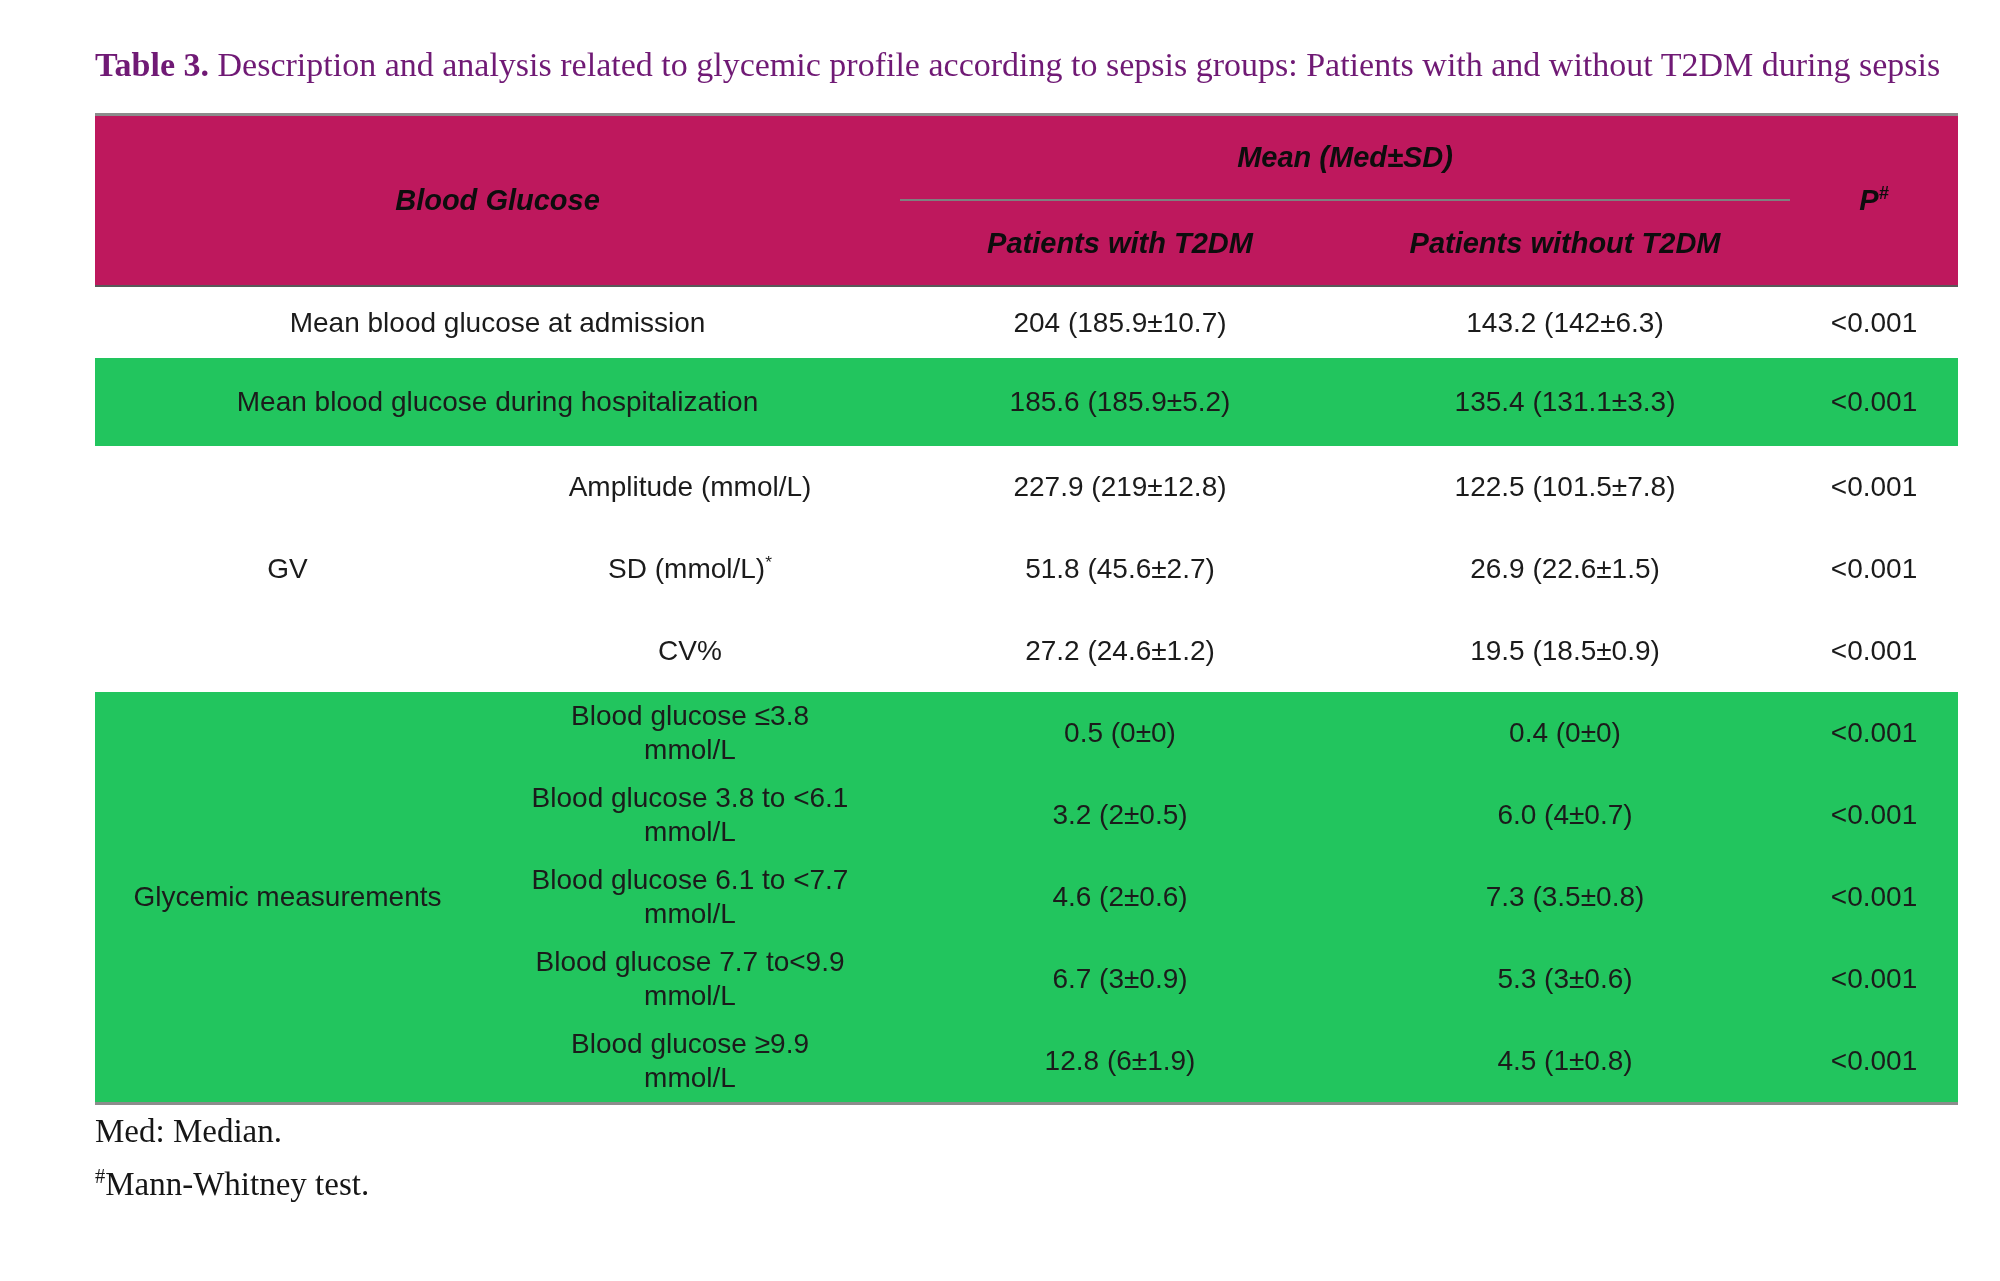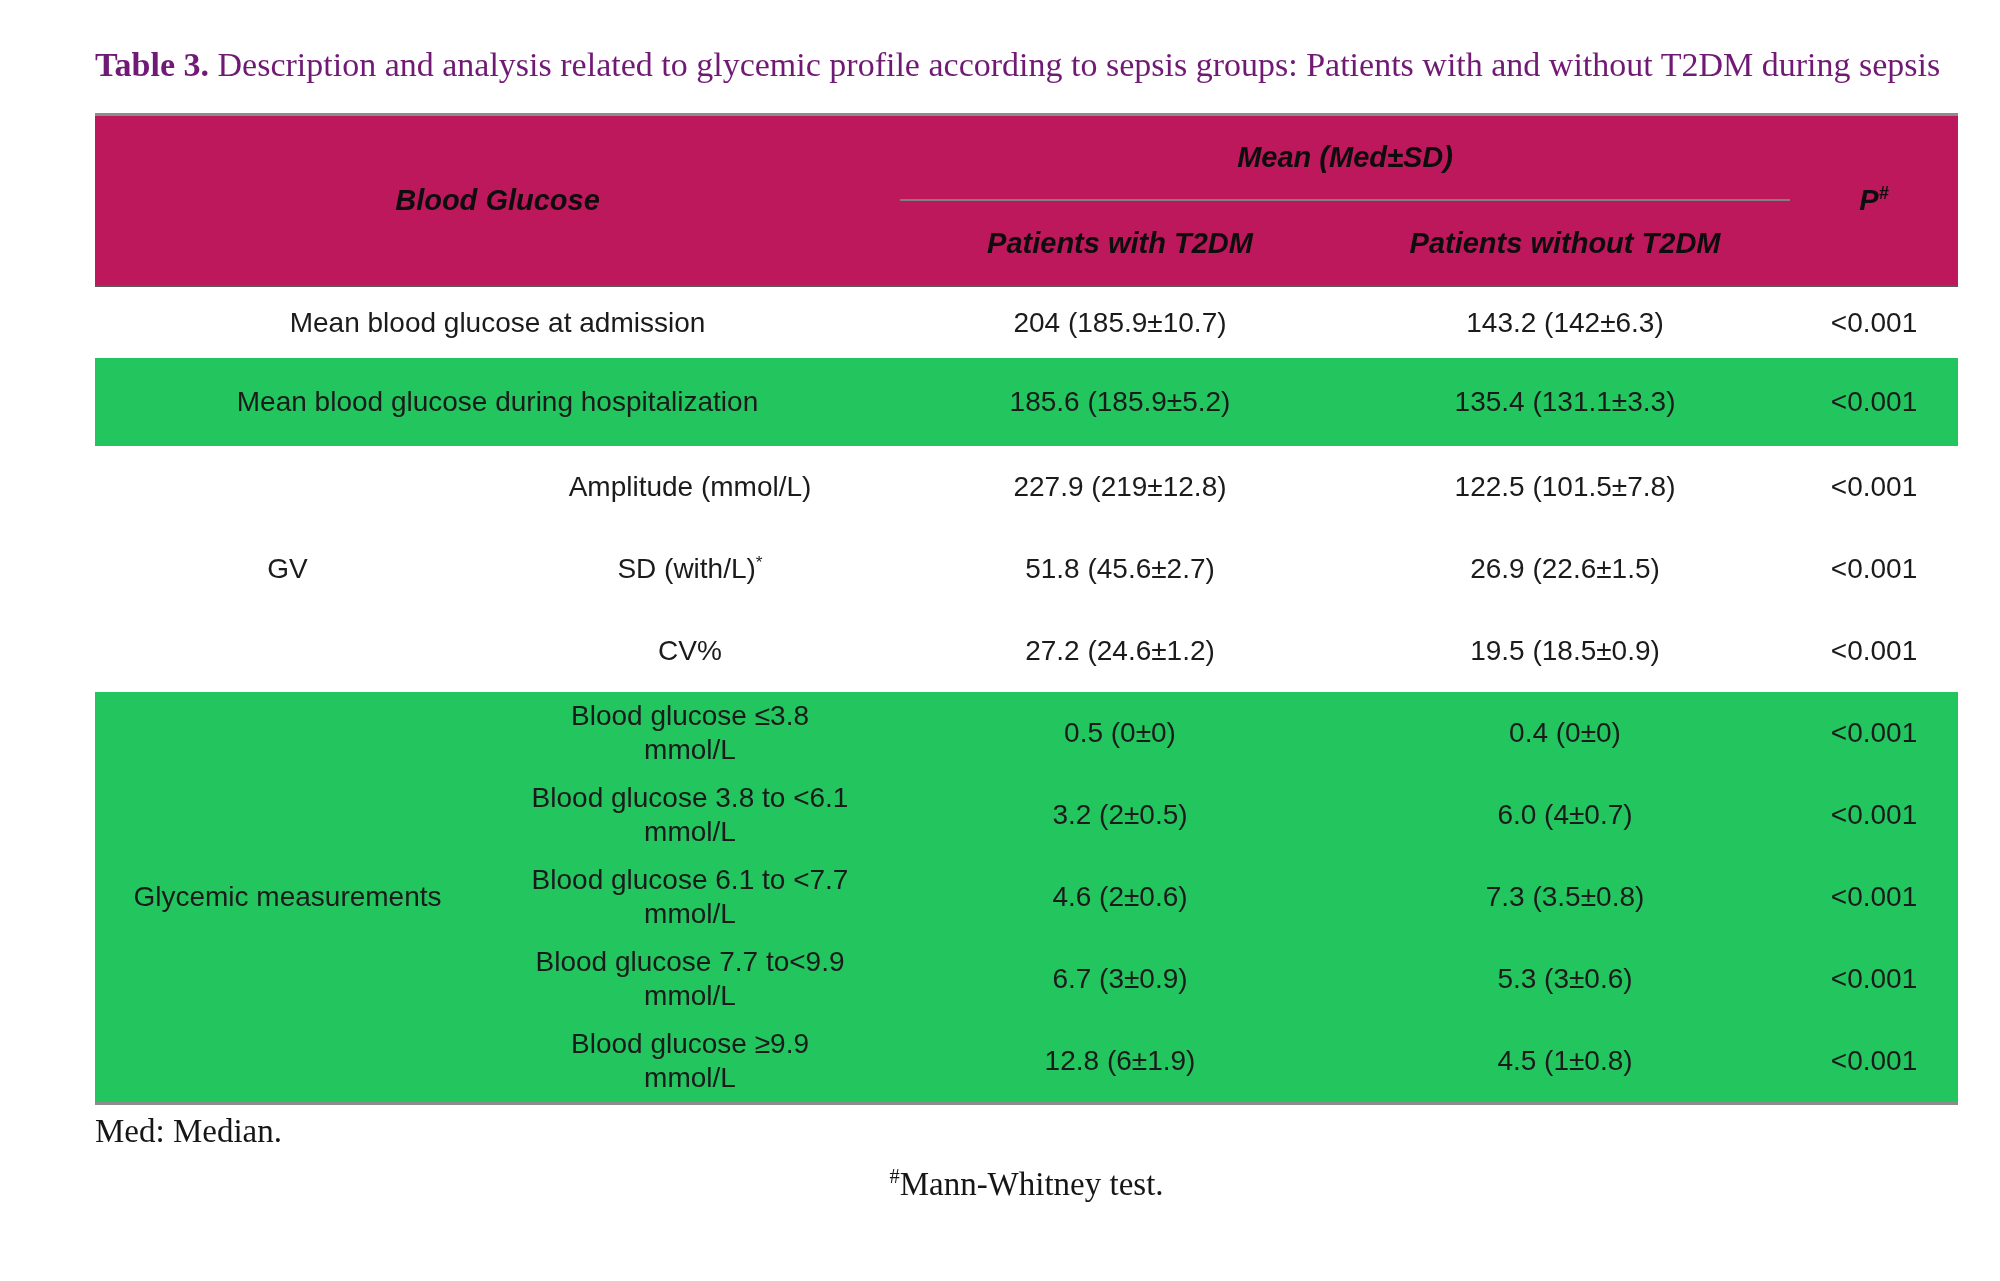--- a/index.html
+++ b/index.html
@@ -79,21 +79,21 @@
     margin-top: 8px;
     display: flex;
     justify-content: space-between;
     align-items: flex-start;
   }
   .fn {
     font-family: "Liberation Serif", serif;
     font-size: 33px;
     color: #161616;
   }
-  .fn2 { margin-top: 16px; text-align: center; }
+  .fn2 { margin-top: 16px; }
   .logo {
     font-family: "Liberation Sans", sans-serif;
     font-weight: bold;
     font-size: 27px;
     color: #7b7b7b;
     letter-spacing: 0.3px;
     padding-top: 6px;
     white-space: nowrap;
   }
   .logo .o { color: #ed7522; }
@@ -141,21 +141,21 @@
             <td>&lt;0.001</td>
           </tr>
           <tr class="rg">
             <td rowspan="3" class="grp">GV</td>
             <td class="msr">Amplitude (mmol/L)</td>
             <td>227.9 (219±12.8)</td>
             <td>122.5 (101.5±7.8)</td>
             <td>&lt;0.001</td>
           </tr>
           <tr class="rg">
-            <td class="msr"><span>SD (with/L)</span><sup>*</sup></td>
+            <td class="msr"><span>SD (mmol/L)</span><sup>*</sup></td>
             <td>51.8 (45.6±2.7)</td>
             <td>26.9 (22.6±1.5)</td>
             <td>&lt;0.001</td>
           </tr>
           <tr class="rg">
             <td class="msr">CV%</td>
             <td>27.2 (24.6±1.2)</td>
             <td>19.5 (18.5±0.9)</td>
             <td>&lt;0.001</td>
           </tr>

